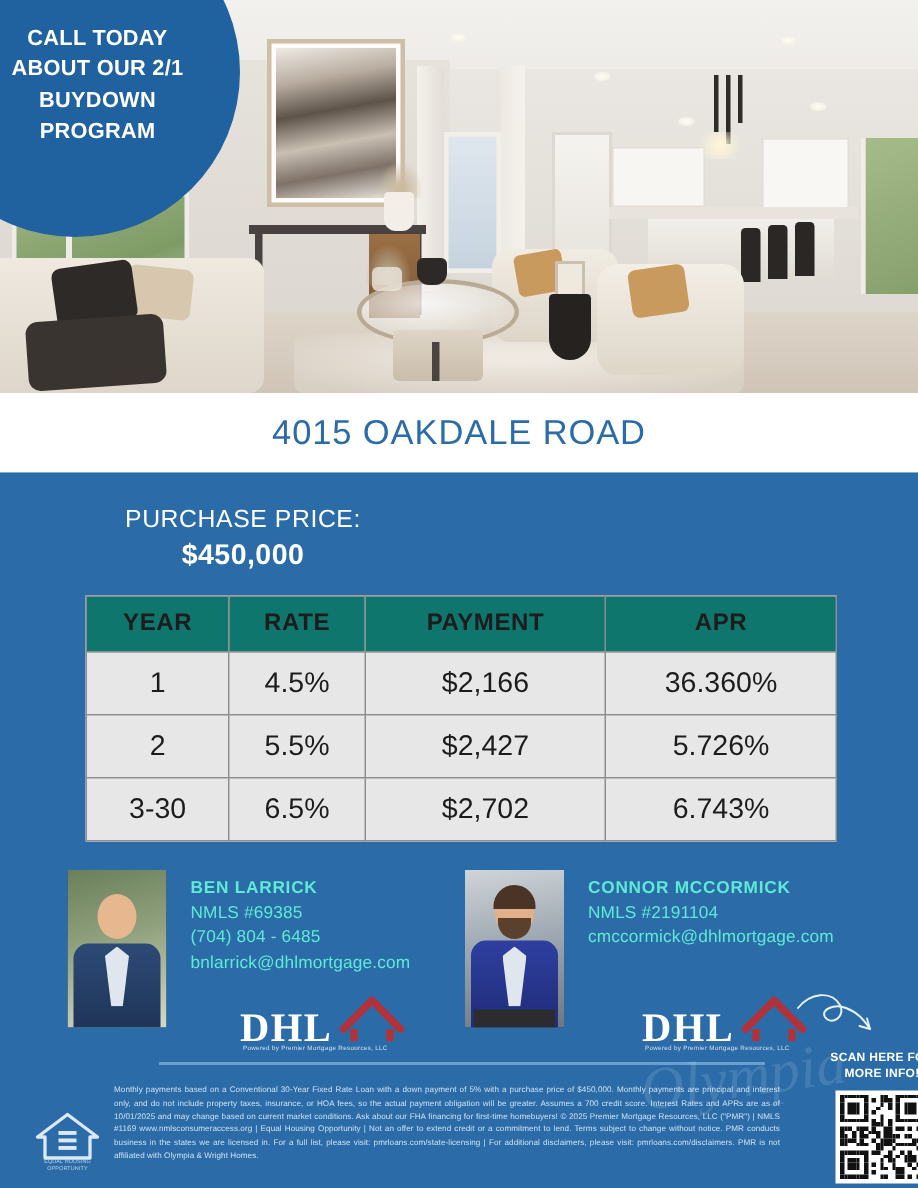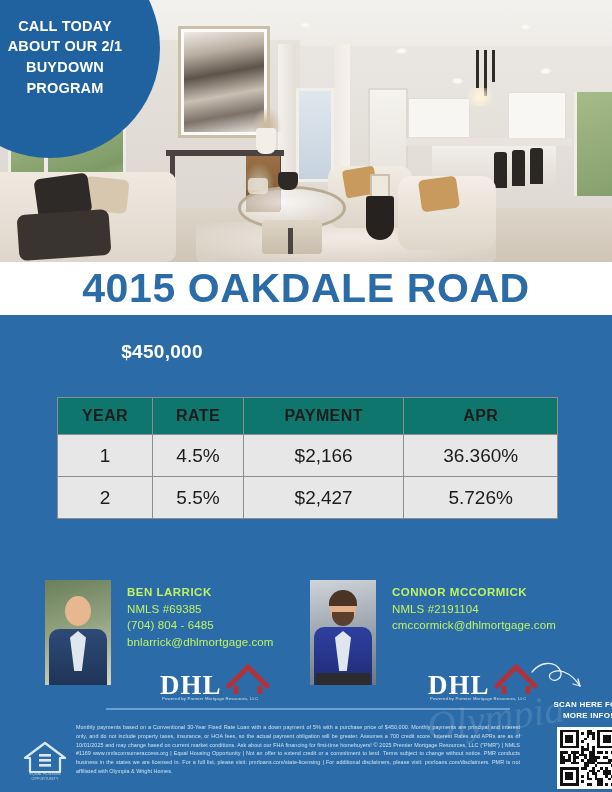--- a/index.html
+++ b/index.html
@@ -126,21 +126,21 @@
     color:#fff; font-weight:bold; font-size:14.5px; line-height:1.42;
     text-align:center; letter-spacing:.2px; width:150px;
   }
 
   
   .address-bar {
     position:absolute; left:0; top:262px; width:612px; height:53px;
     background:#fff; display:flex; align-items:center; justify-content:center;
   }
   .address-text {
-    color:#2b6ca8; font-weight:bold; font-size:41px; letter-spacing:.6px;
+    color:#2b6ca8; font-weight:normal; font-size:23px; letter-spacing:.6px;
   }
 
   
   .blue-body { position:absolute; left:0; top:315px; width:612px; height:477px; background:#2b6ca8; }
 
   
   .price-row { position:absolute; left:0; top:22px; width:612px; height:52px; }
   .price-block { position:absolute; left:62px; top:0; width:200px; text-align:center; color:#fff; }
   .price-label { font-size:16.5px; letter-spacing:.4px; }
   .price-value { font-size:19px; font-weight:bold; margin-top:4px; letter-spacing:.3px; }
@@ -184,21 +184,21 @@
       border-radius:14px 14px 0 0; background:#4a3426; }
   .ph-beard-b { position:absolute; left:50%; transform:translateX(-50%); top:32px; width:22px; height:14px;
       border-radius:0 0 11px 11px; background:#5a402d; }
   .ph-body { position:absolute; left:50%; transform:translateX(-50%); bottom:0; border-radius:10px 10px 0 0; }
   .ph-body-a { width:58px; height:56px; background:linear-gradient(180deg,#2d4a76,#1f3558); }
   .ph-body-b { width:58px; height:58px; background:linear-gradient(180deg,#2e3fa0,#202c77); }
   .ph-shirt { position:absolute; left:50%; transform:translateX(-50%); bottom:14px;
       width:16px; height:40px; background:#dfe6ee; clip-path:polygon(50% 0,100% 16%,74% 100%,26% 100%,0 16%); }
   .ph-laptop { position:absolute; left:6px; bottom:0; width:54px; height:12px; background:#2c2c2e; }
 
-  .agent-info { position:absolute; left:82px; top:6px; color:#bef264; }
+  .agent-info { position:absolute; left:82px; top:6px; color:#5eead4; }
   .agent-name { font-size:11.5px; font-weight:bold; letter-spacing:.5px; }
   .agent-line { font-size:11.5px; margin-top:4.5px; letter-spacing:.1px; }
 
   
   .dhl { position:absolute; top:349px; width:124px; height:42px; }
   .dhl-a { left:160px; }
   .dhl-b { left:428px; }
   .dhl-roof { position:absolute; right:14px; top:0; width:44px; height:30px; }
   .dhl-text { position:absolute; left:0; top:6px; color:#fff; font-weight:bold;
       font-size:27px; letter-spacing:1px; font-family:"Liberation Serif", serif; }
@@ -304,20 +304,21 @@
   </div>
 
   <div class="address-bar">
     <div class="address-text">4015 OAKDALE ROAD</div>
   </div>
 
   <div class="blue-body">
 
     <div class="price-row">
       <div class="price-block">
+        <div class="price-label">PURCHASE PRICE:</div>
         <div class="price-value">$450,000</div>
       </div>
     </div>
 
     <table class="rate-table">
       <thead>
         <tr>
           <th>YEAR</th>
           <th>RATE</th>
           <th>PAYMENT</th>
@@ -330,20 +331,26 @@
           <td>4.5%</td>
           <td>$2,166</td>
           <td>36.360%</td>
         </tr>
         <tr>
           <td>2</td>
           <td>5.5%</td>
           <td>$2,427</td>
           <td>5.726%</td>
         </tr>
+        <tr>
+          <td>3-30</td>
+          <td>6.5%</td>
+          <td>$2,702</td>
+          <td>6.743%</td>
+        </tr>
       </tbody>
     </table>
 
     <div class="agent agent-a">
       <div class="agent-photo">
         <div class="ph-bg-a"></div>
         <div class="ph-body ph-body-a"></div>
         <div class="ph-shirt"></div>
         <div class="ph-head ph-head-a"></div>
       </div>

